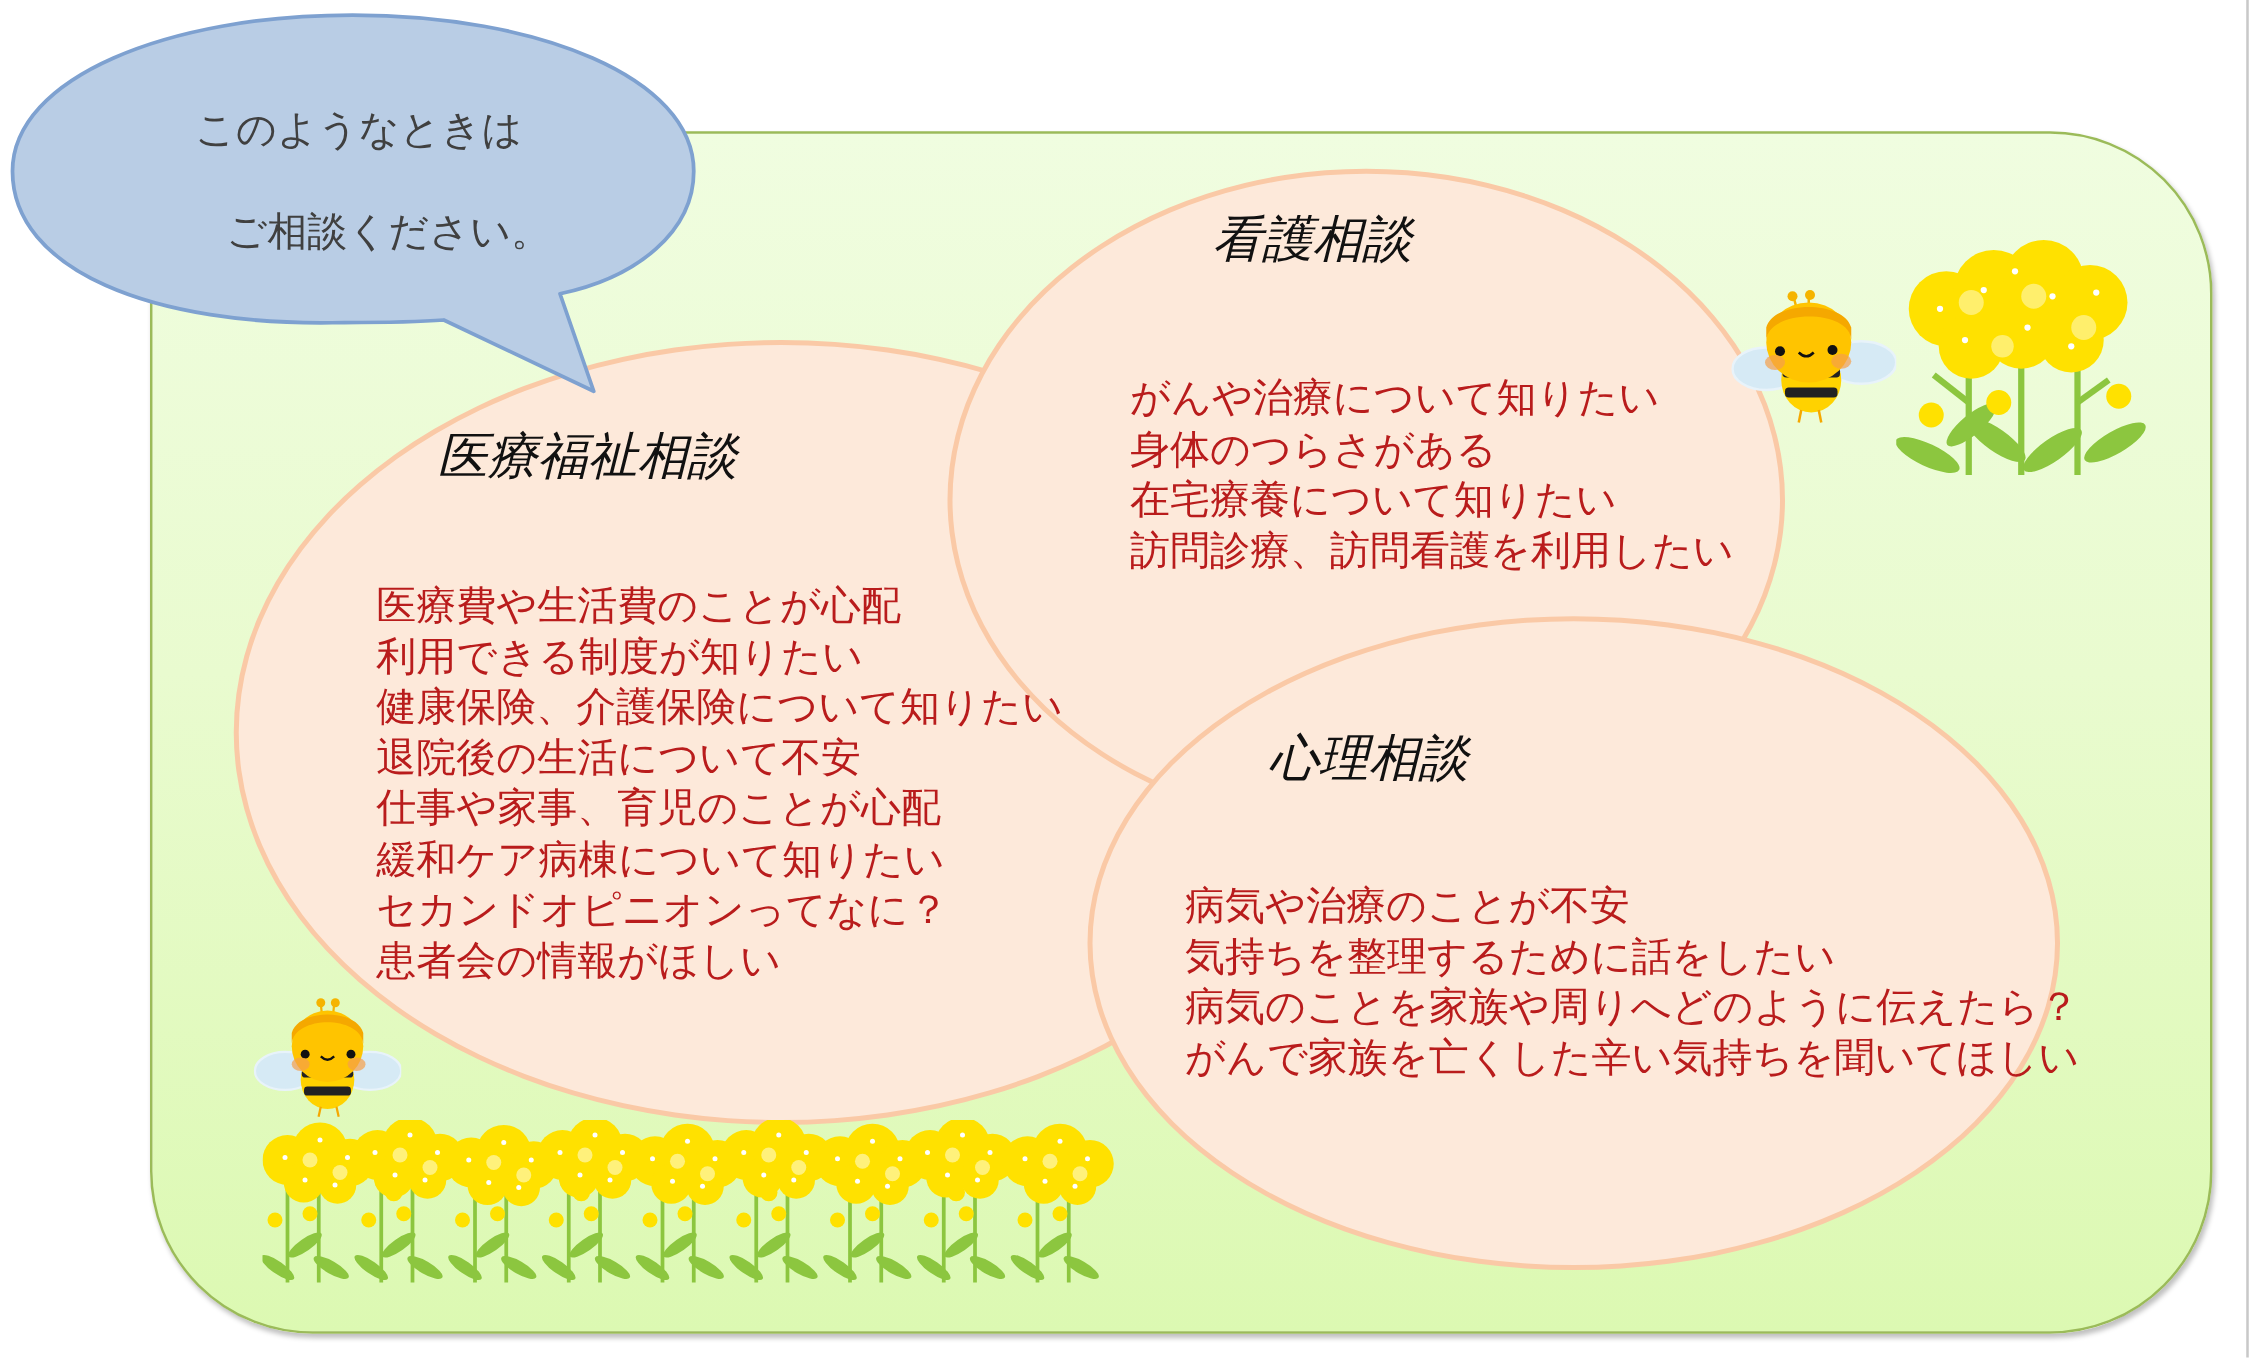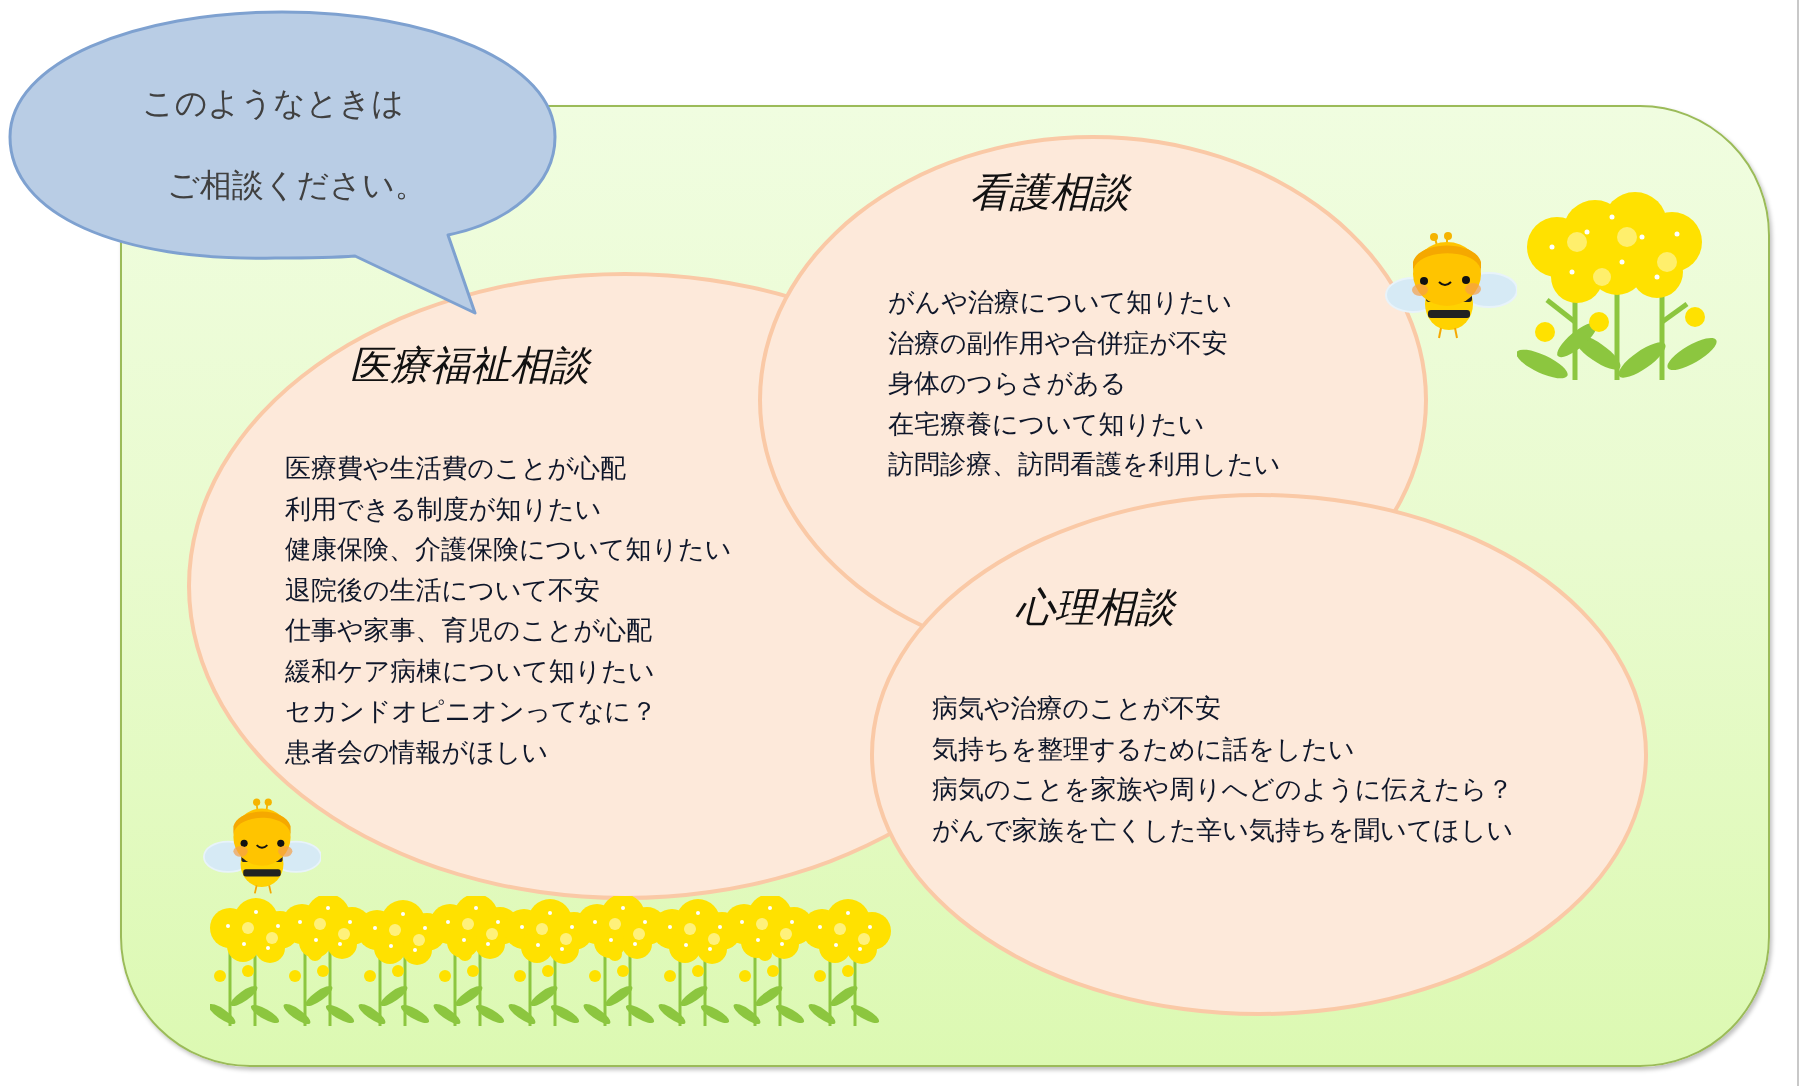--- a/index.html
+++ b/index.html
@@ -25,33 +25,33 @@
   }
   #ell-welfare { left: 187px; top: 272px; width: 876px; height: 628px; }
   #ell-nursing { left: 758px; top: 135px; width: 670px; height: 530px; }
   #ell-psych   { left: 870px; top: 493px; width: 778px; height: 523px; }
 
   .sec-title {
     position: absolute; font-size: 40px; color: #111; white-space: nowrap;
     letter-spacing: 0px; line-height: 48px; font-style: italic;
   }
   .sec-list {
-    position: absolute; margin: 0; padding: 0; list-style: none;
-    font-size: 26px; color: #0f172a; line-height: 40.5px; white-space: nowrap;
+    position: absolute; margin: 16px; padding: 0; list-style: none;
+    font-size: 32px; color: #b91c1c; line-height: 40.5px; white-space: nowrap;
   }
   #title-welfare { left: 350px; top: 341px; }
   #list-welfare  { left: 285px; top: 448px; }
   #title-nursing { left: 970px; top: 168px; }
   #list-nursing  { left: 888px; top: 282px; }
   #title-psych   { left: 1015px; top: 583px; }
   #list-psych    { left: 932px; top: 688px; }
 
   .bubble { position: absolute; left: 0; top: 0; width: 600px; height: 330px; }
   .bubble-text {
-    position: absolute; left: 142px; font-size: 32px; color: #404040;
+    position: absolute; left: 156px; font-size: 32px; color: #404040;
     white-space: nowrap; line-height: 40px;
   }
   #bubble-line-1 { top: 83px; }
   #bubble-line-2 { top: 165px; margin-left: 25px; }
 
   .deco { position: absolute; }
 </style>
 </head>
 <body>
 
@@ -71,21 +71,20 @@
   <li>退院後の生活について不安</li>
   <li>仕事や家事、育児のことが心配</li>
   <li>緩和ケア病棟について知りたい</li>
   <li>セカンドオピニオンってなに？</li>
   <li>患者会の情報がほしい</li>
 </ul>
 
 <div class="sec-title" id="title-nursing">看護相談</div>
 <ul class="sec-list" id="list-nursing">
   <li>がんや治療について知りたい</li>
-  <li>治療の副作用や合併症が不安</li>
   <li>身体のつらさがある</li>
   <li>在宅療養について知りたい</li>
   <li>訪問診療、訪問看護を利用したい</li>
 </ul>
 
 <div class="sec-title" id="title-psych">心理相談</div>
 <ul class="sec-list" id="list-psych">
   <li>病気や治療のことが不安</li>
   <li>気持ちを整理するために話をしたい</li>
   <li>病気のことを家族や周りへどのように伝えたら？</li>

